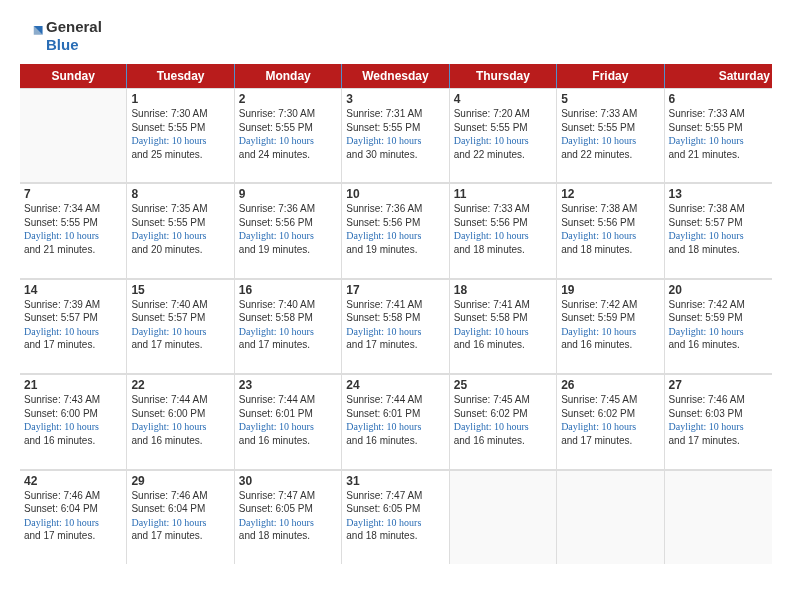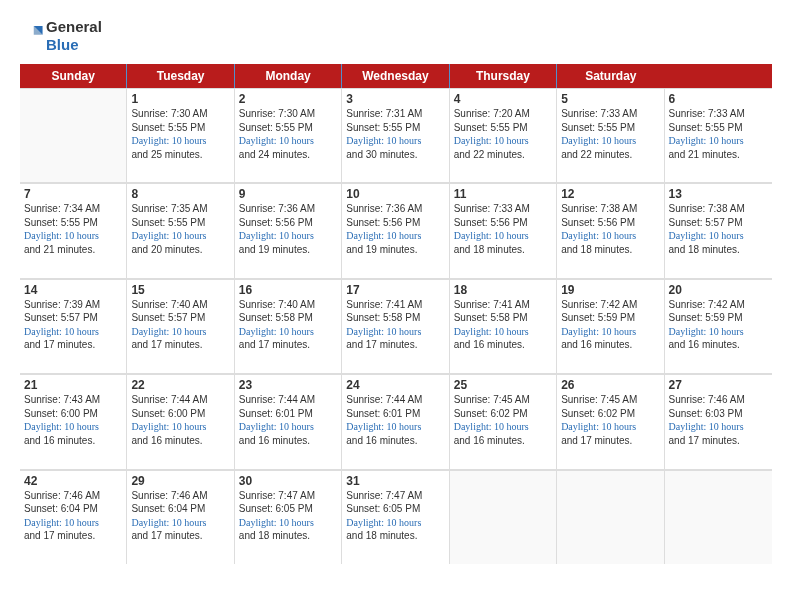--- a/index.html
+++ b/index.html
@@ -57,21 +57,21 @@
       background: #b91c1c;
     }
     .cal-header-cell {
       color: #fff;
       font-size: 12px;
       font-weight: bold;
       text-align: center;
       padding: 5px 2px;
       border-right: 1px solid #5090cc;
     }
-    .cal-header-cell:last-child { border-right: none; }
+    .cal-header-cell:last-child { border-right: none; text-align: right; }
     .cal-body {
       flex: 1;
       display: flex;
       flex-direction: column;
     }
     .cal-row {
       display: grid;
       grid-template-columns: repeat(7, 1fr);
       flex: 1;
       border-bottom: 1px solid #ddd;
@@ -129,20 +129,21 @@
     </div>
   </div>
 
   <div class="calendar">
     <div class="cal-header-row">
     <div class="cal-header-cell">Sunday</div>
         <div class="cal-header-cell">Tuesday</div>
         <div class="cal-header-cell">Monday</div>
         <div class="cal-header-cell">Wednesday</div>
         <div class="cal-header-cell">Thursday</div>
+        <div class="cal-header-cell">Friday</div>
         <div class="cal-header-cell">Saturday</div>
       </div>
     <div class="cal-body">
     <div class="cal-row">
           <div class="cal-cell empty"></div>
           <div class="cal-cell">
             <span class="day-num">1</span>
             <div class="cell-info"><span>Sunrise: 7:30 AM</span><br><span>Sunset: 5:55 PM</span><br><span class="daylight">Daylight: 10 hours</span><br><span>and 25 minutes.</span><br></div>
           </div>
           <div class="cal-cell">

